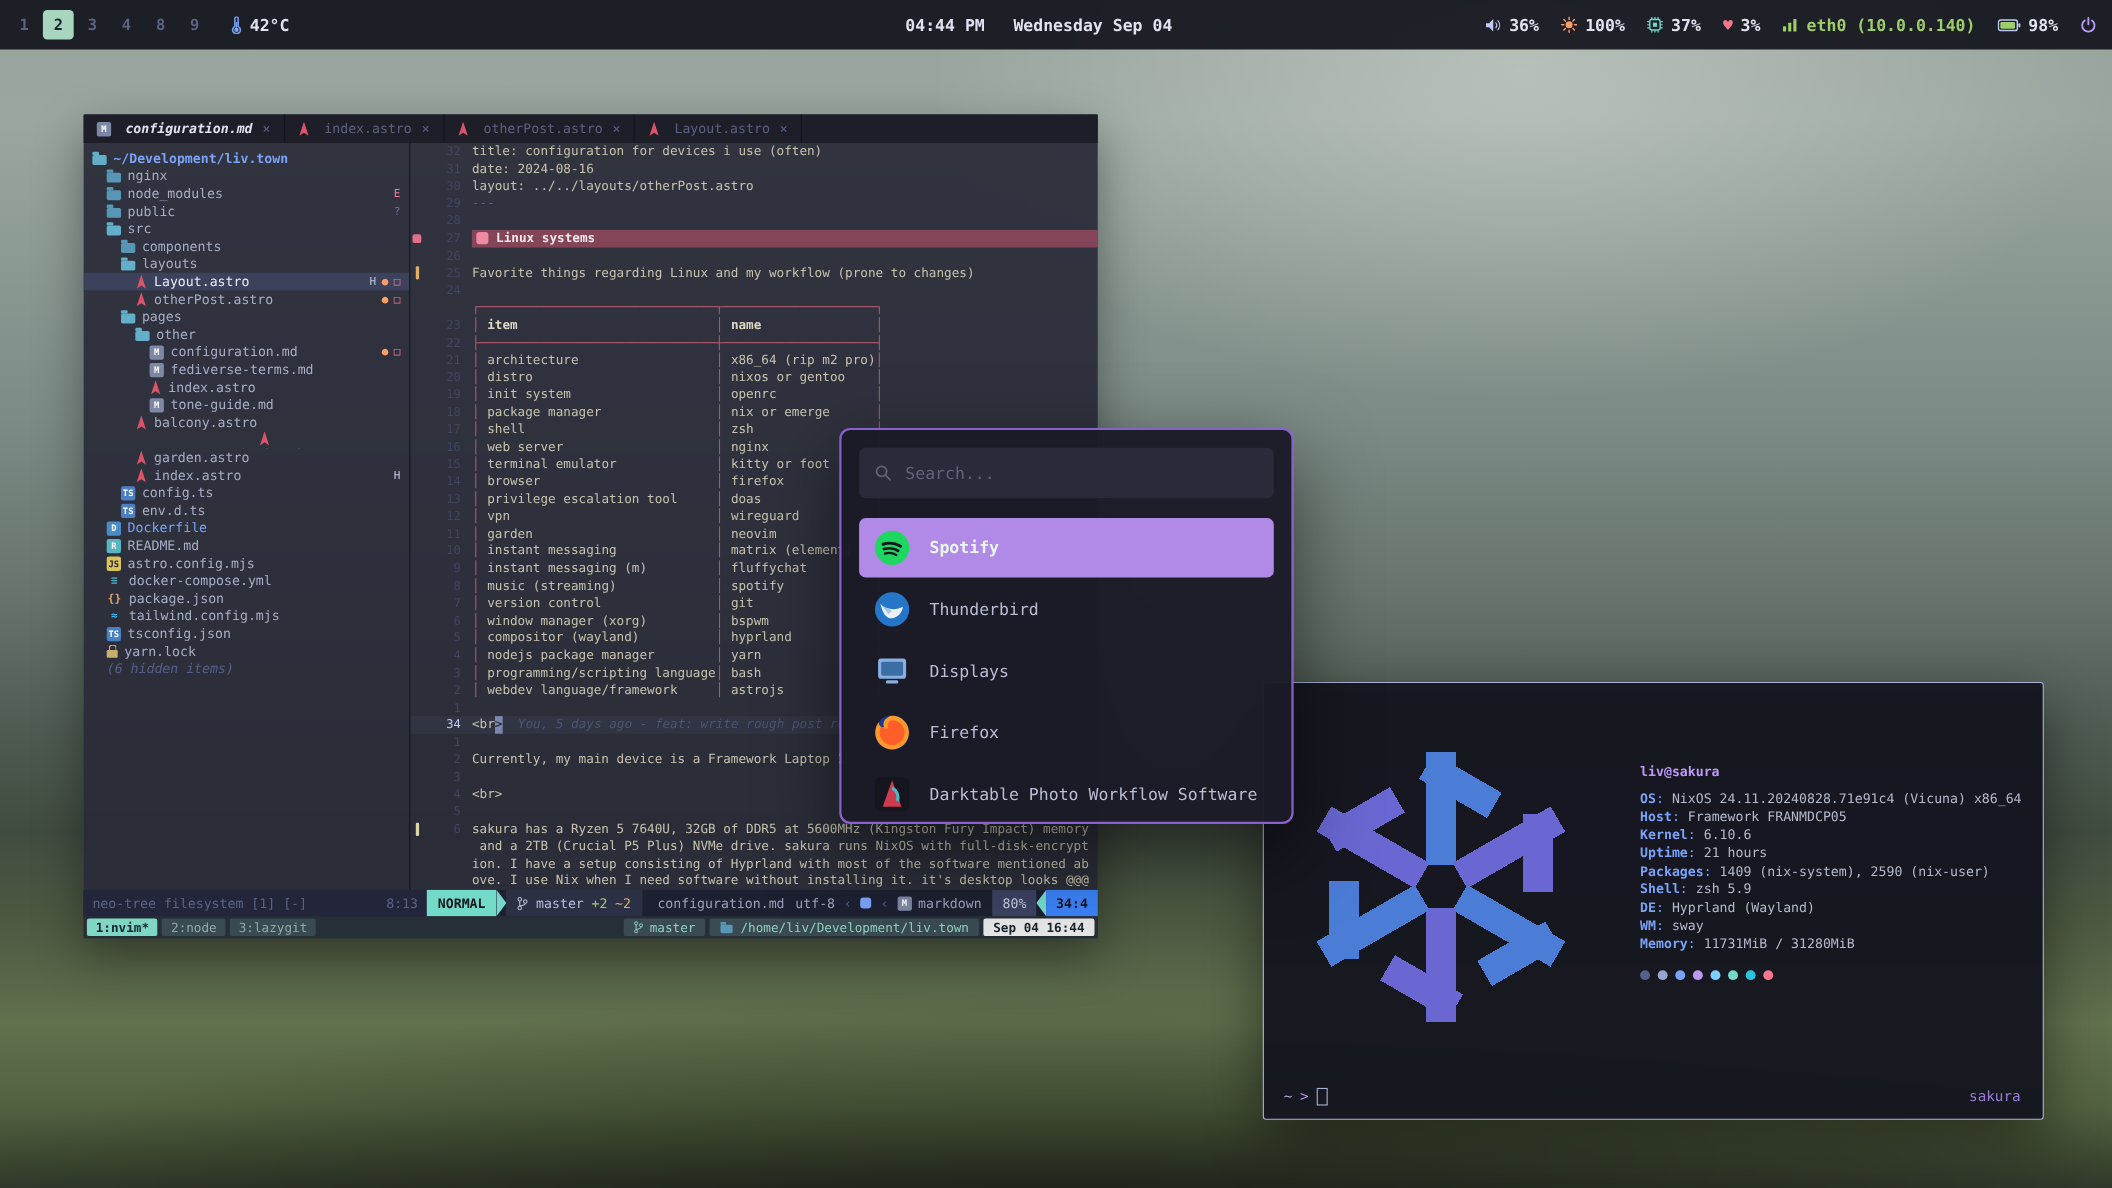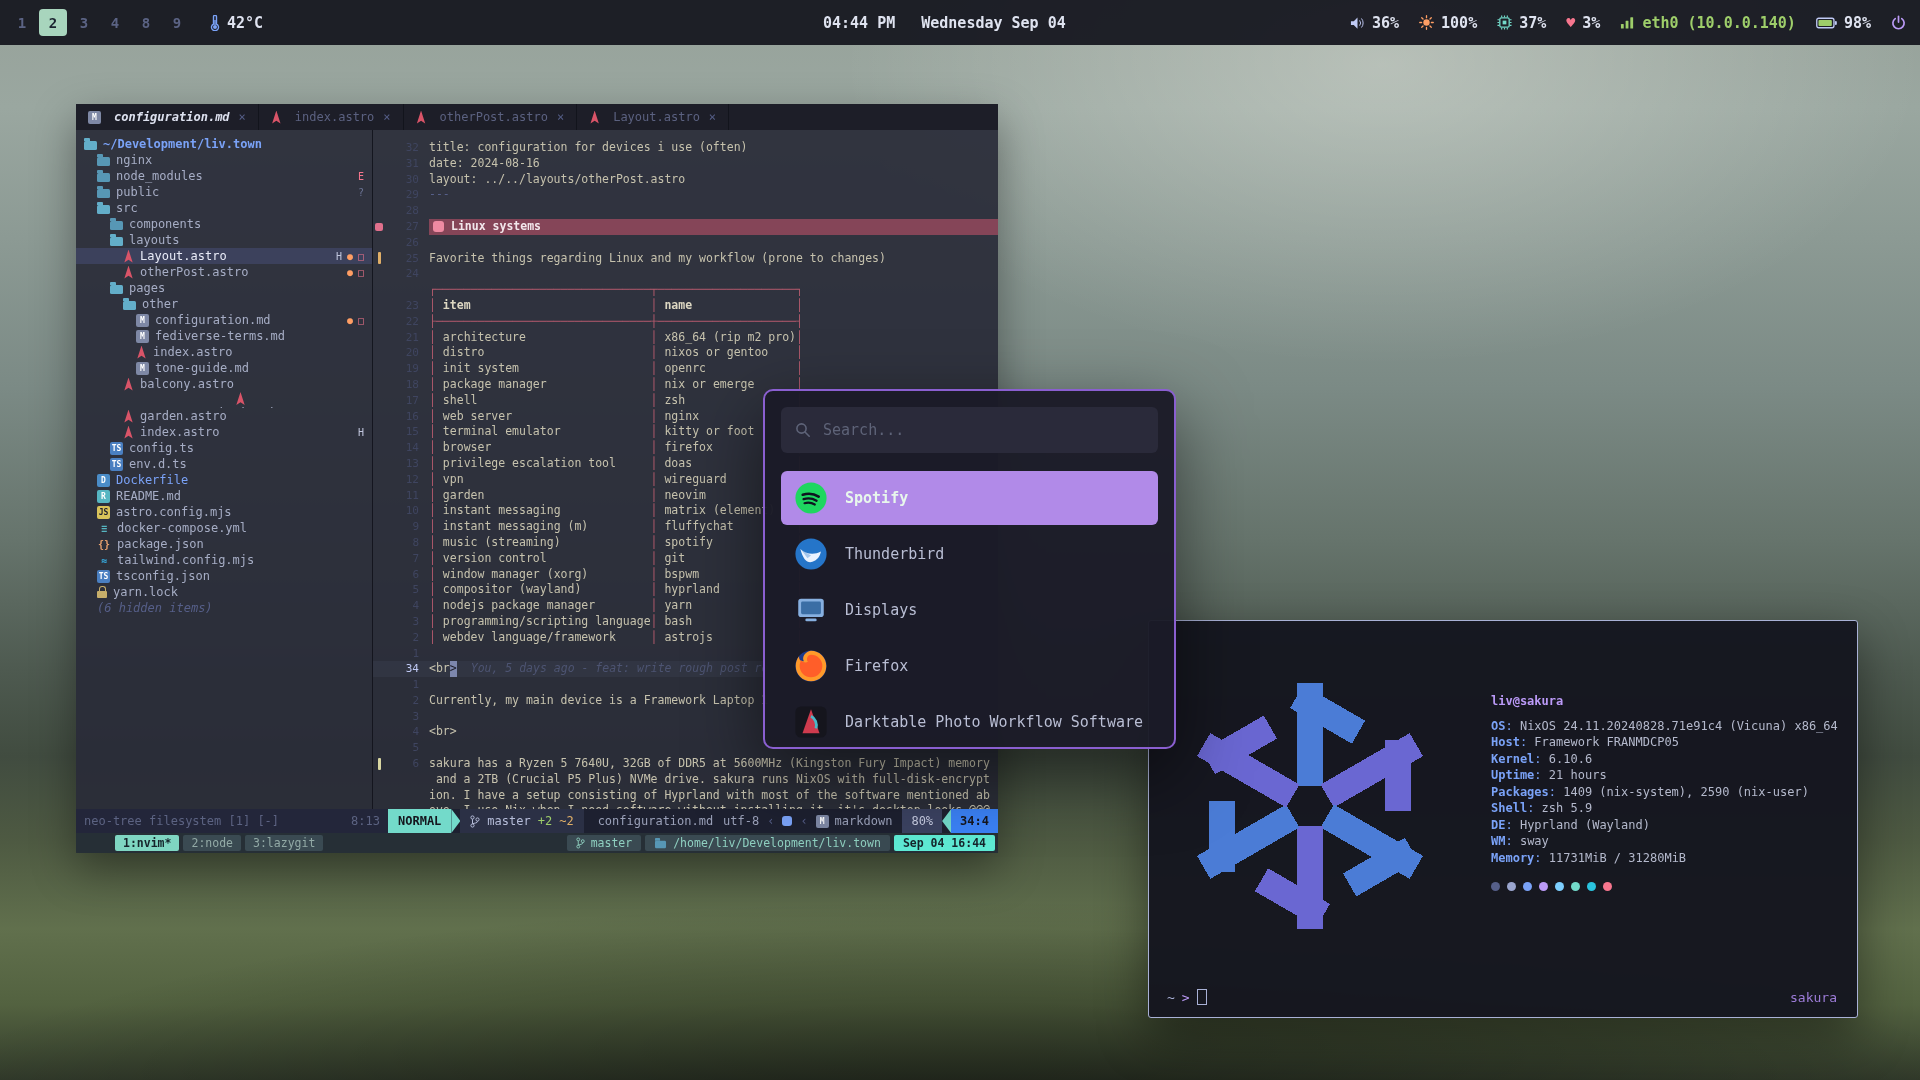--- a/index.html
+++ b/index.html
@@ -59,21 +59,21 @@
     width:11px;height:13px;border-radius:0;}
   .ico.chip{color:#fff;}
   .mdch{background:#7e88a5}.tsch{background:#4a7fc1}.jsch{background:#d9c35a;color:#22232e!important}
   .dkch{background:#4a8cc7}.rdch{background:#56b6c2}
   .ico.braces{background:none;font-size:10px;width:14px;}
   .jsonc{color:#e8a16f}.ymlc{color:#56b6c2}.twc{color:#38bdf8;font-size:12px;}
   .ico.padlock{position:relative;width:10px;height:7px;background:#c7ae6a;border-radius:1px;margin-top:5px;}
   .ico.padlock::before{content:"";position:absolute;top:-5px;left:1.5px;width:5px;height:5px;
     border:1.5px solid #c7ae6a;border-bottom:none;border-radius:3px 3px 0 0;}
 
-  #buffer{flex:1;min-width:0;overflow:hidden;padding-top:10px;}
+  #buffer{flex:1;min-width:0;overflow:hidden;padding-top:0;}
   .bufline{display:flex;height:15.8px;line-height:15.8px;font-size:11.5px;
     white-space:pre;align-items:center;}
   .bufline .sign{width:12px;flex:none;display:flex;justify-content:center;align-items:center;}
   .sbar{width:3px;height:12px;background:#e0af68;border-radius:1px;display:inline-block;}
   .sbar.bright{background:#d8d6a2;}
   .sdot{width:8px;height:8px;border-radius:2px;background:#e0708c;display:inline-block;}
   .lnum{width:34px;flex:none;text-align:right;color:#3f4560;padding-right:10px;font-size:11px;}
   .lnum.cur{color:#c0caf5;}
   .txt.fm{color:#c6c2ad}.txt.body{color:#c6c2ad}.txt.dim{color:#565f89}
   .tb{color:#b65b6e}.tc{color:#c6c2ad}.tch{color:#ddd7c2;font-weight:bold;}
@@ -102,21 +102,21 @@
   .pos{background:#3b82f6;color:#15161e;font-weight:bold;padding:0 9px;display:flex;align-items:center;height:100%;}
 
   #tmuxbar{height:20px;flex:none;background:rgba(38,48,54,0.92);display:flex;
     align-items:center;font-size:11.5px;gap:4px;padding:0 3px;}
   .twin{padding:0 8px;height:16px;display:flex;align-items:center;border-radius:2px;
     background:#3a4a52;color:#93aaa6;}
   .twin.active{background:#7fd6c2;color:#16242b;font-weight:bold;}
   .tsp{flex:1;}
   .tseg{display:flex;align-items:center;gap:6px;background:#3a4a52;color:#8fd0c0;
     height:16px;padding:0 9px;border-radius:2px;}
-  .tseg.time{background:#5eead4;color:#16242b;font-weight:bold;}
+  .tseg.time{background:#e5e5e5;color:#16242b;font-weight:bold;}
   .tseg .ico.folder{margin-right:0;transform:scale(0.85);}
 
   
   #launcher{position:absolute;left:763px;top:389px;width:413px;height:360px;
     background:rgba(27,27,39,0.97);border:2px solid #8a5fd0;border-radius:10px;
     z-index:40;box-shadow:0 24px 70px rgba(0,0,0,0.5);padding:16px;box-sizing:border-box;
     overflow:hidden;}
   #searchbar{height:46px;background:#2a2a3a;border-radius:6px;display:flex;
     align-items:center;padding:0 14px;gap:10px;}
   #searchbar input{flex:1;background:none;border:none;outline:none;color:#c0c5dd;
@@ -474,21 +474,21 @@
       <span class="oschip"></span>
       <span class="ssep">‹</span>
       <span class="ico chip mdch">M</span>
       <span class="ft">markdown</span>
       <span class="pct">80%</span>
       <span class="posarrow"></span>
       <span class="pos">34:4</span>
     </div>
   </div>
   <div id="tmuxbar">
-    <span id="tmuxwins" style="display:flex;gap:4px;margin-left:36px;">
+    <span id="tmuxwins" style="display:flex;gap:4px;">
         <span class="twin active">1:nvim*</span>
         <span class="twin">2:node</span>
         <span class="twin">3:lazygit</span>
       </span>
     <span class="tsp"></span>
     <span class="tseg">
       <svg width="9" height="12" viewBox="0 0 10 13">
           <circle cx="2.5" cy="2.5" r="1.6" fill="none" stroke="#8fd0c0"></circle>
           <circle cx="2.5" cy="10.5" r="1.6" fill="none" stroke="#8fd0c0"></circle>
           <circle cx="7.5" cy="4.5" r="1.6" fill="none" stroke="#8fd0c0"></circle>

